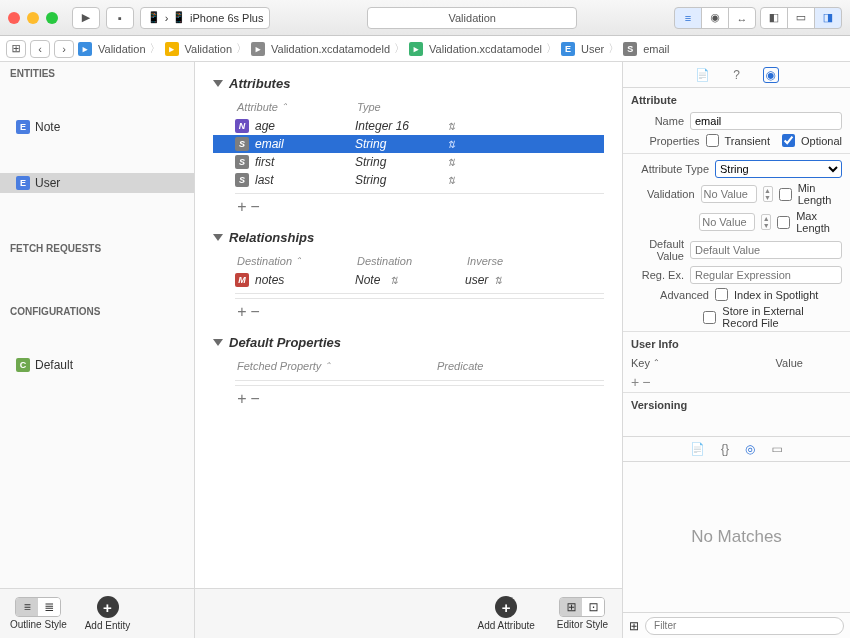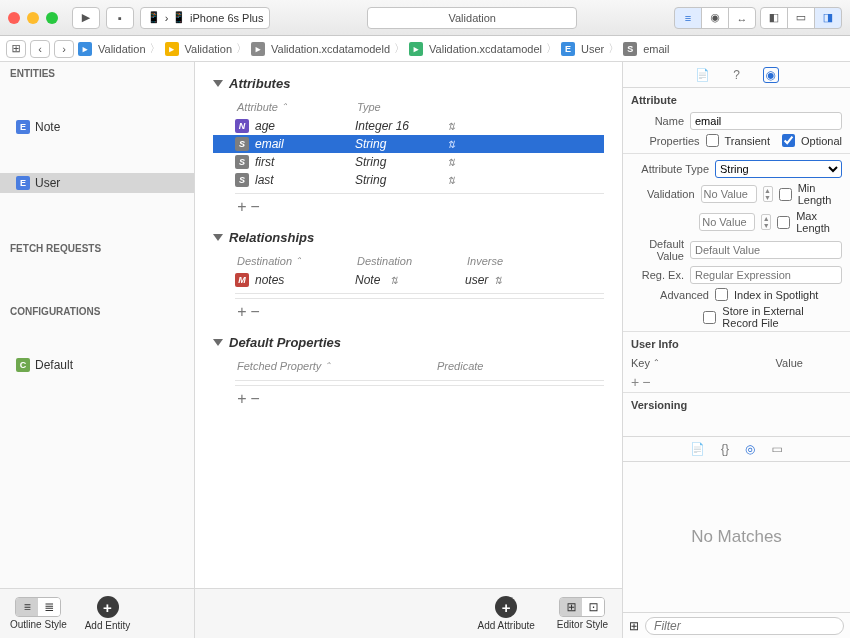--- a/index.html
+++ b/index.html
@@ -77,21 +77,21 @@
 .step{display:inline-flex;flex-direction:column;font-size:7px;color:#888;border:1px solid #ccc;border-radius:2px;width:12px;line-height:7px;text-align:center;}
 .insp-sep{border-top:1px solid #e0e0e0;margin:4px 0;}
 .subhead{font-weight:700;padding:6px 8px 4px;color:#444;border-top:1px solid #e0e0e0;}
 .kv-head{display:flex;padding:3px 8px;color:#555;font-size:11px;}
 .kv-head .k{flex:1;} .kv-head .v{flex:1;text-align:center;}
 .pm-sm{padding:2px 8px;color:#888;font-size:14px;letter-spacing:3px;}
 .lib-tabs{height:26px;border-top:1px solid #d9d9d9;border-bottom:1px solid #d9d9d9;display:flex;align-items:center;justify-content:center;gap:16px;color:#777;}
 .lib-tabs .t.sel{color:#2a6fd6;}
 .nomatch{flex:0 0 150px;display:flex;align-items:center;justify-content:center;color:#9b9b9b;font-size:17px;}
 .lib-bottom{height:26px;border-top:1px solid #d9d9d9;display:flex;align-items:center;gap:6px;padding:0 6px;}
-.lib-bottom .filter{flex:1;border:1px solid #ccc;border-radius:10px;height:18px;padding:0 8px;font-size:12px;color:#888;font-style:italic;}
+.lib-bottom .filter{flex:1;border:1px solid #ccc;border-radius:10px;height:18px;padding:0 8px;font-size:10px;color:#888;}
 </style>
 </head>
 <body>
 
 <div class="toolbar">
   <div class="traffic">
     <div class="dot r"></div>
     <div class="dot y"></div>
     <div class="dot g"></div>
   </div>

